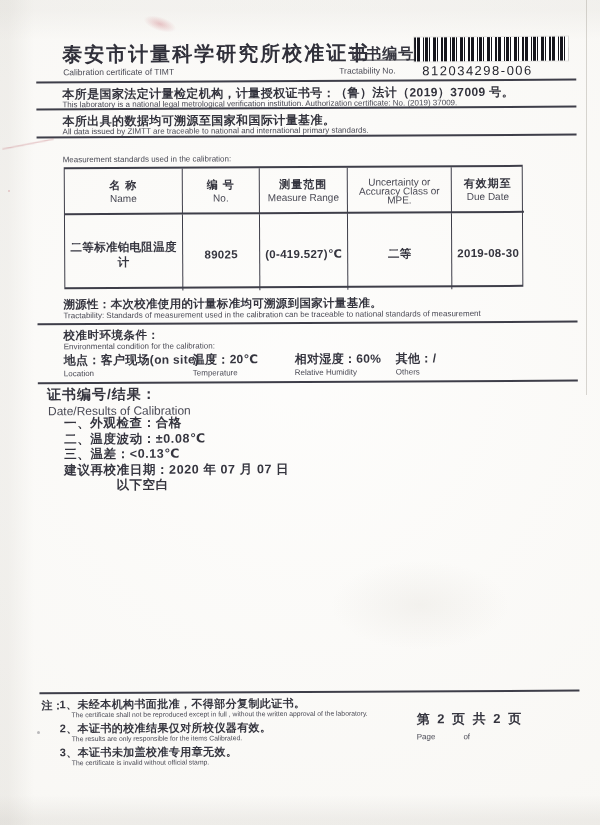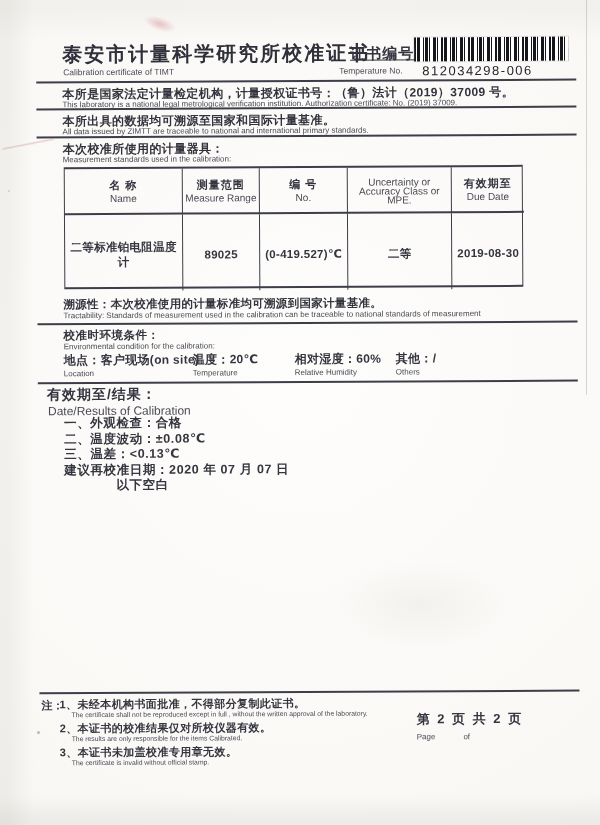--- a/index.html
+++ b/index.html
@@ -107,51 +107,50 @@
 <body>
 
 <div class="sheet">
   <div class="paper-edge-r"></div>
 
   <div class="doc">
 
     <div class="title-cn">泰安市计量科学研究所校准证书</div>
     <div class="title-en">Calibration certificate of TIMT</div>
     <div class="certlab-cn">证书编号：</div>
-    <div class="certlab-en">Temperature No.</div>
+    <div class="certlab-en">Tractability No.</div>
     <div class="barcode"></div>
     <div class="certnum">812034298-006</div>
 
     <div class="rule" style="top:80px"></div>
 
     <div class="st-cn" style="top:85px">本所是国家法定计量检定机构，计量授权证书号：（鲁）法计（2019）37009 号。</div>
     <div class="st-en" style="top:99px">This laboratory is a national legal metrological verification institution. Authorization certificate: No. (2019) 37009.</div>
 
     <div class="rule" style="top:107px"></div>
 
     <div class="st-cn" style="top:112px">本所出具的数据均可溯源至国家和国际计量基准。</div>
     <div class="st-en" style="top:126px">All data issued by ZIMTT are traceable to national and international primary standards.</div>
 
     <div class="rule" style="top:135px"></div>
 
-    <div class="st-cn" style="top:140px">本次校准所使用的计量器具：</div>
     <div class="st-en" style="top:154px">Measurement standards used in the calibration:</div>
 
     <div class="std-table">
       <div class="cell">
         <div class="h-cn">名 称</div>
         <div class="h-en">Name</div>
       </div>
       <div class="cell">
+        <div class="h-cn">编 号</div>
+        <div class="h-en">No.</div>
+      </div>
+      <div class="cell">
         <div class="h-cn">测量范围</div>
         <div class="h-en">Measure Range</div>
-      </div>
-      <div class="cell">
-        <div class="h-cn">编 号</div>
-        <div class="h-en">No.</div>
       </div>
       <div class="cell">
         <div class="h-en">Uncertainty or Accuracy Class or MPE.</div>
       </div>
       <div class="cell">
         <div class="h-cn">有效期至</div>
         <div class="h-en">Due Date</div>
       </div>
 
       <div class="cell body">
@@ -191,21 +190,21 @@
       <div class="val-line"><span>相对湿度：</span><span>60%</span></div>
       <div class="en-line">Relative Humidity</div>
     </div>
     <div class="env-col" style="left:396px">
       <div class="val-line"><span>其他：</span><span>/</span></div>
       <div class="en-line">Others</div>
     </div>
 
     <div class="rule" style="top:381px"></div>
 
-    <div class="res-title-cn">有效期至/结果：</div>
+    <div class="res-title-cn">证书编号/结果：</div>
     <div class="res-title-en">Date/Results of Calibration</div>
 
     <div class="res-items">
       <div>一、外观检查：合格</div>
       <div>二、温度波动：±0.08℃</div>
       <div>三、温差：&lt;0.13℃</div>
       <div>建议再校准日期：2020 年 07 月 07 日</div>
       <div class="blank">以下空白</div>
     </div>
 

